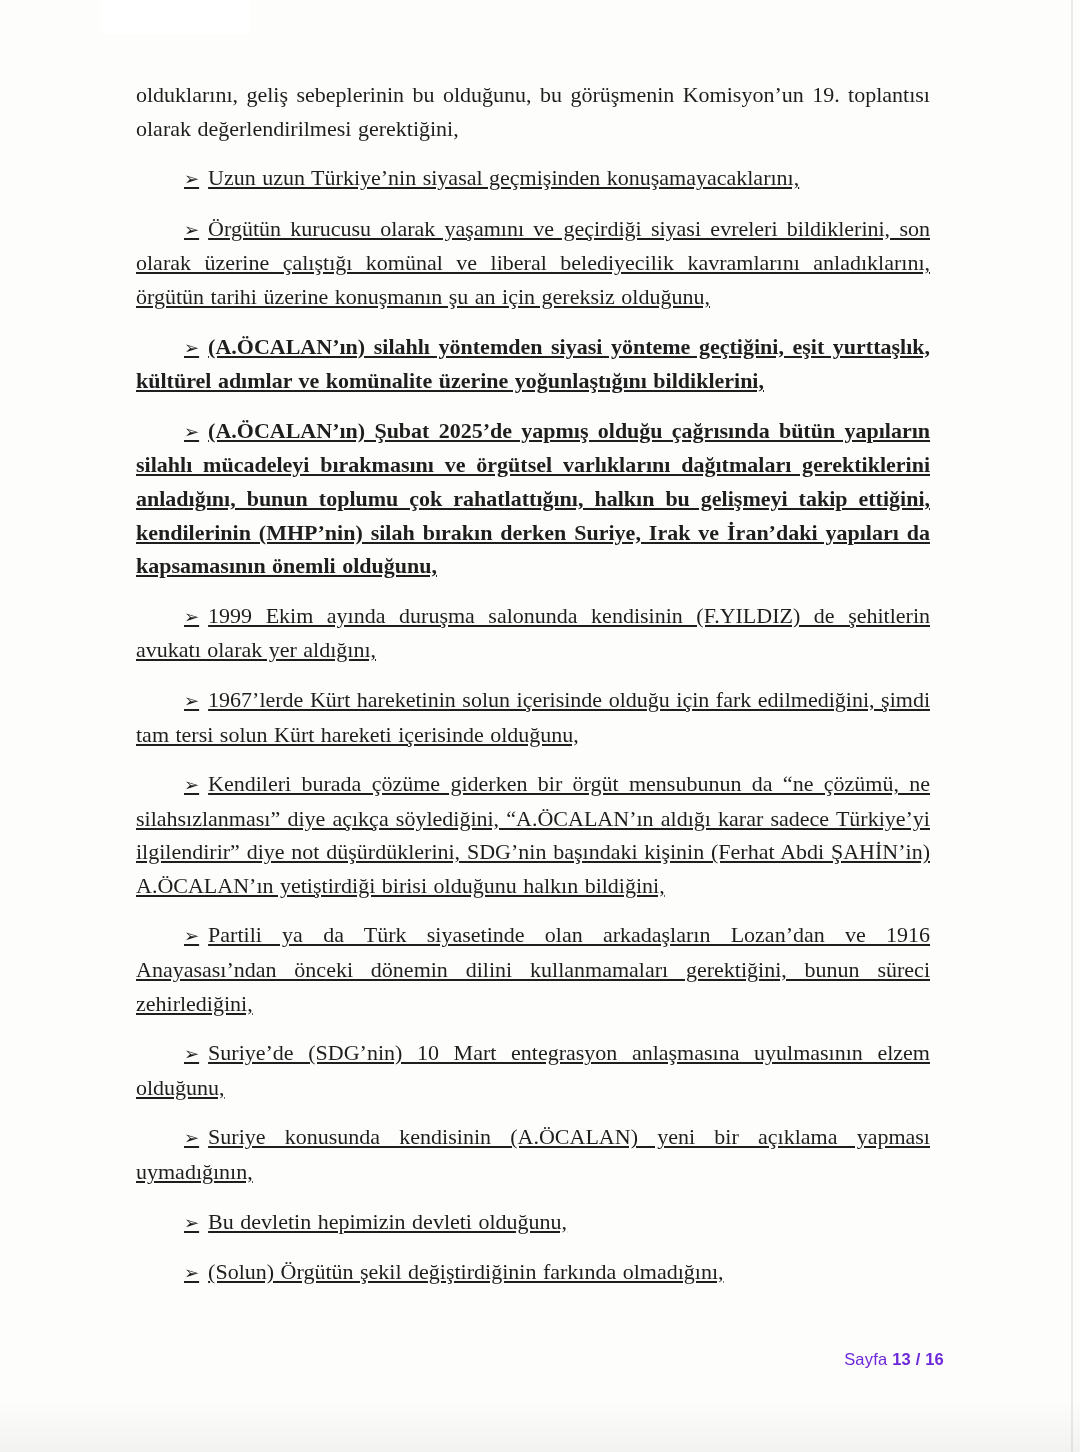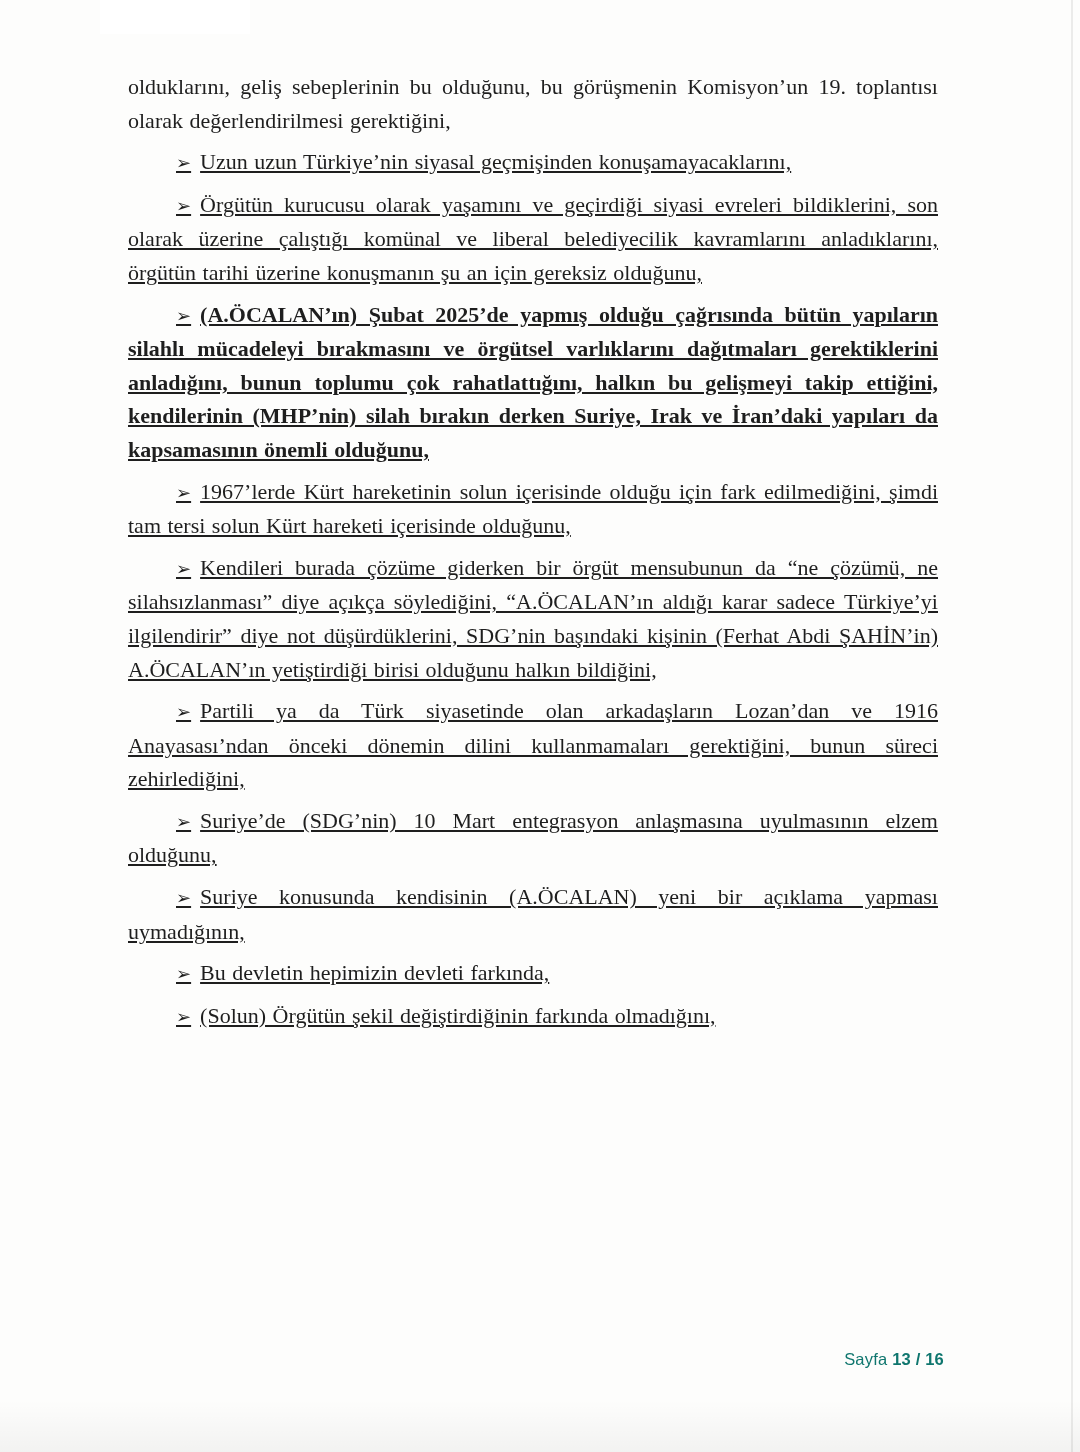--- a/index.html
+++ b/index.html
@@ -38,21 +38,21 @@
     background: #ffffff;
     pointer-events: none;
   }
   .page-body {
     position: absolute;
     left: 120px;
     top: 62px;
     width: 826px;
   }
   p.para {
-    margin: 8px;
+    margin: 16px;
     font-size: 22px;
     line-height: 33.6px;
     text-align: justify;
     word-spacing: 1px;
   }
   p.para.b {
     text-indent: 48px;
     text-decoration: underline;
   }
   p.para.bold {
@@ -62,57 +62,59 @@
     font-family: "DejaVu Sans", sans-serif;
     font-size: 18px;
     padding-right: 9px;
   }
   .footer {
     position: absolute;
     right: 136px;
     top: 1350px;
     font-family: "Liberation Sans", sans-serif;
     font-size: 16.5px;
-    color: #0f766e;
+    color: #6d28d9;
     letter-spacing: 0.2px;
   }
   .footer .num {
     font-weight: bold;
   }
 </style>
 </head>
 <body>
 
 <div class="scan-patch-topleft"></div>
 
 <main class="page-body">
 
   <p class="para"><span>olduklarını, geliş sebeplerinin bu olduğunu, bu görüşmenin Komisyon’un 19. toplantısı olarak değerlendirilmesi gerektiğini,</span></p>
 
   <p class="para b"><span class="bullet-glyph">➢</span><span>Uzun uzun Türkiye’nin siyasal geçmişinden konuşamayacaklarını,</span></p>
 
   <p class="para b"><span class="bullet-glyph">➢</span><span>Örgütün kurucusu olarak yaşamını ve geçirdiği siyasi evreleri bildiklerini, son olarak üzerine çalıştığı komünal ve liberal belediyecilik kavramlarını anladıklarını, örgütün tarihi üzerine konuşmanın şu an için gereksiz olduğunu,</span></p>
 
+  <p class="para b bold"><span class="bullet-glyph">➢</span><span>(A.ÖCALAN’ın) silahlı yöntemden siyasi yönteme geçtiğini, eşit yurttaşlık, kültürel adımlar ve komünalite üzerine yoğunlaştığını bildiklerini,</span></p>
 
   <p class="para b bold"><span class="bullet-glyph">➢</span><span>(A.ÖCALAN’ın) Şubat 2025’de yapmış olduğu çağrısında bütün yapıların silahlı mücadeleyi bırakmasını ve örgütsel varlıklarını dağıtmaları gerektiklerini anladığını, bunun toplumu çok rahatlattığını, halkın bu gelişmeyi takip ettiğini, kendilerinin (MHP’nin) silah bırakın derken Suriye, Irak ve İran’daki yapıları da kapsamasının önemli olduğunu,</span></p>
 
 
+  <p class="para b"><span class="bullet-glyph">➢</span><span>1999 Ekim ayında duruşma salonunda kendisinin (F.YILDIZ) de şehitlerin avukatı olarak yer aldığını,</span></p>
 
   <p class="para b"><span class="bullet-glyph">➢</span><span>1967’lerde Kürt hareketinin solun içerisinde olduğu için fark edilmediğini, şimdi tam tersi solun Kürt hareketi içerisinde olduğunu,</span></p>
 
   <p class="para b"><span class="bullet-glyph">➢</span><span>Kendileri burada çözüme giderken bir örgüt mensubunun da “ne çözümü, ne silahsızlanması” diye açıkça söylediğini, “A.ÖCALAN’ın aldığı karar sadece Türkiye’yi ilgilendirir” diye not düşürdüklerini, SDG’nin başındaki kişinin (Ferhat Abdi ŞAHİN’in) A.ÖCALAN’ın yetiştirdiği birisi olduğunu halkın bildiğini,</span></p>
 
   <p class="para b"><span class="bullet-glyph">➢</span><span>Partili ya da Türk siyasetinde olan arkadaşların Lozan’dan ve 1916 Anayasası’ndan önceki dönemin dilini kullanmamaları gerektiğini, bunun süreci zehirlediğini,</span></p>
 
 
   <p class="para b"><span class="bullet-glyph">➢</span><span>Suriye’de (SDG’nin) 10 Mart entegrasyon anlaşmasına uyulmasının elzem olduğunu,</span></p>
 
   <p class="para b"><span class="bullet-glyph">➢</span><span>Suriye konusunda kendisinin (A.ÖCALAN) yeni bir açıklama yapması uymadığının,</span></p>
 
-  <p class="para b"><span class="bullet-glyph">➢</span><span>Bu devletin hepimizin devleti farkında,</span></p>
+  <p class="para b"><span class="bullet-glyph">➢</span><span>Bu devletin hepimizin devleti olduğunu,</span></p>
 
   <p class="para b"><span class="bullet-glyph">➢</span><span>(Solun) Örgütün şekil değiştirdiğinin farkında olmadığını,</span></p>
 
 </main>
 
 <div class="footer"><span>Sayfa</span> <span class="num">13 / 16</span></div>
 
 <div class="scan-line-right"></div>
 <div class="scan-shade-bottom"></div>
 

